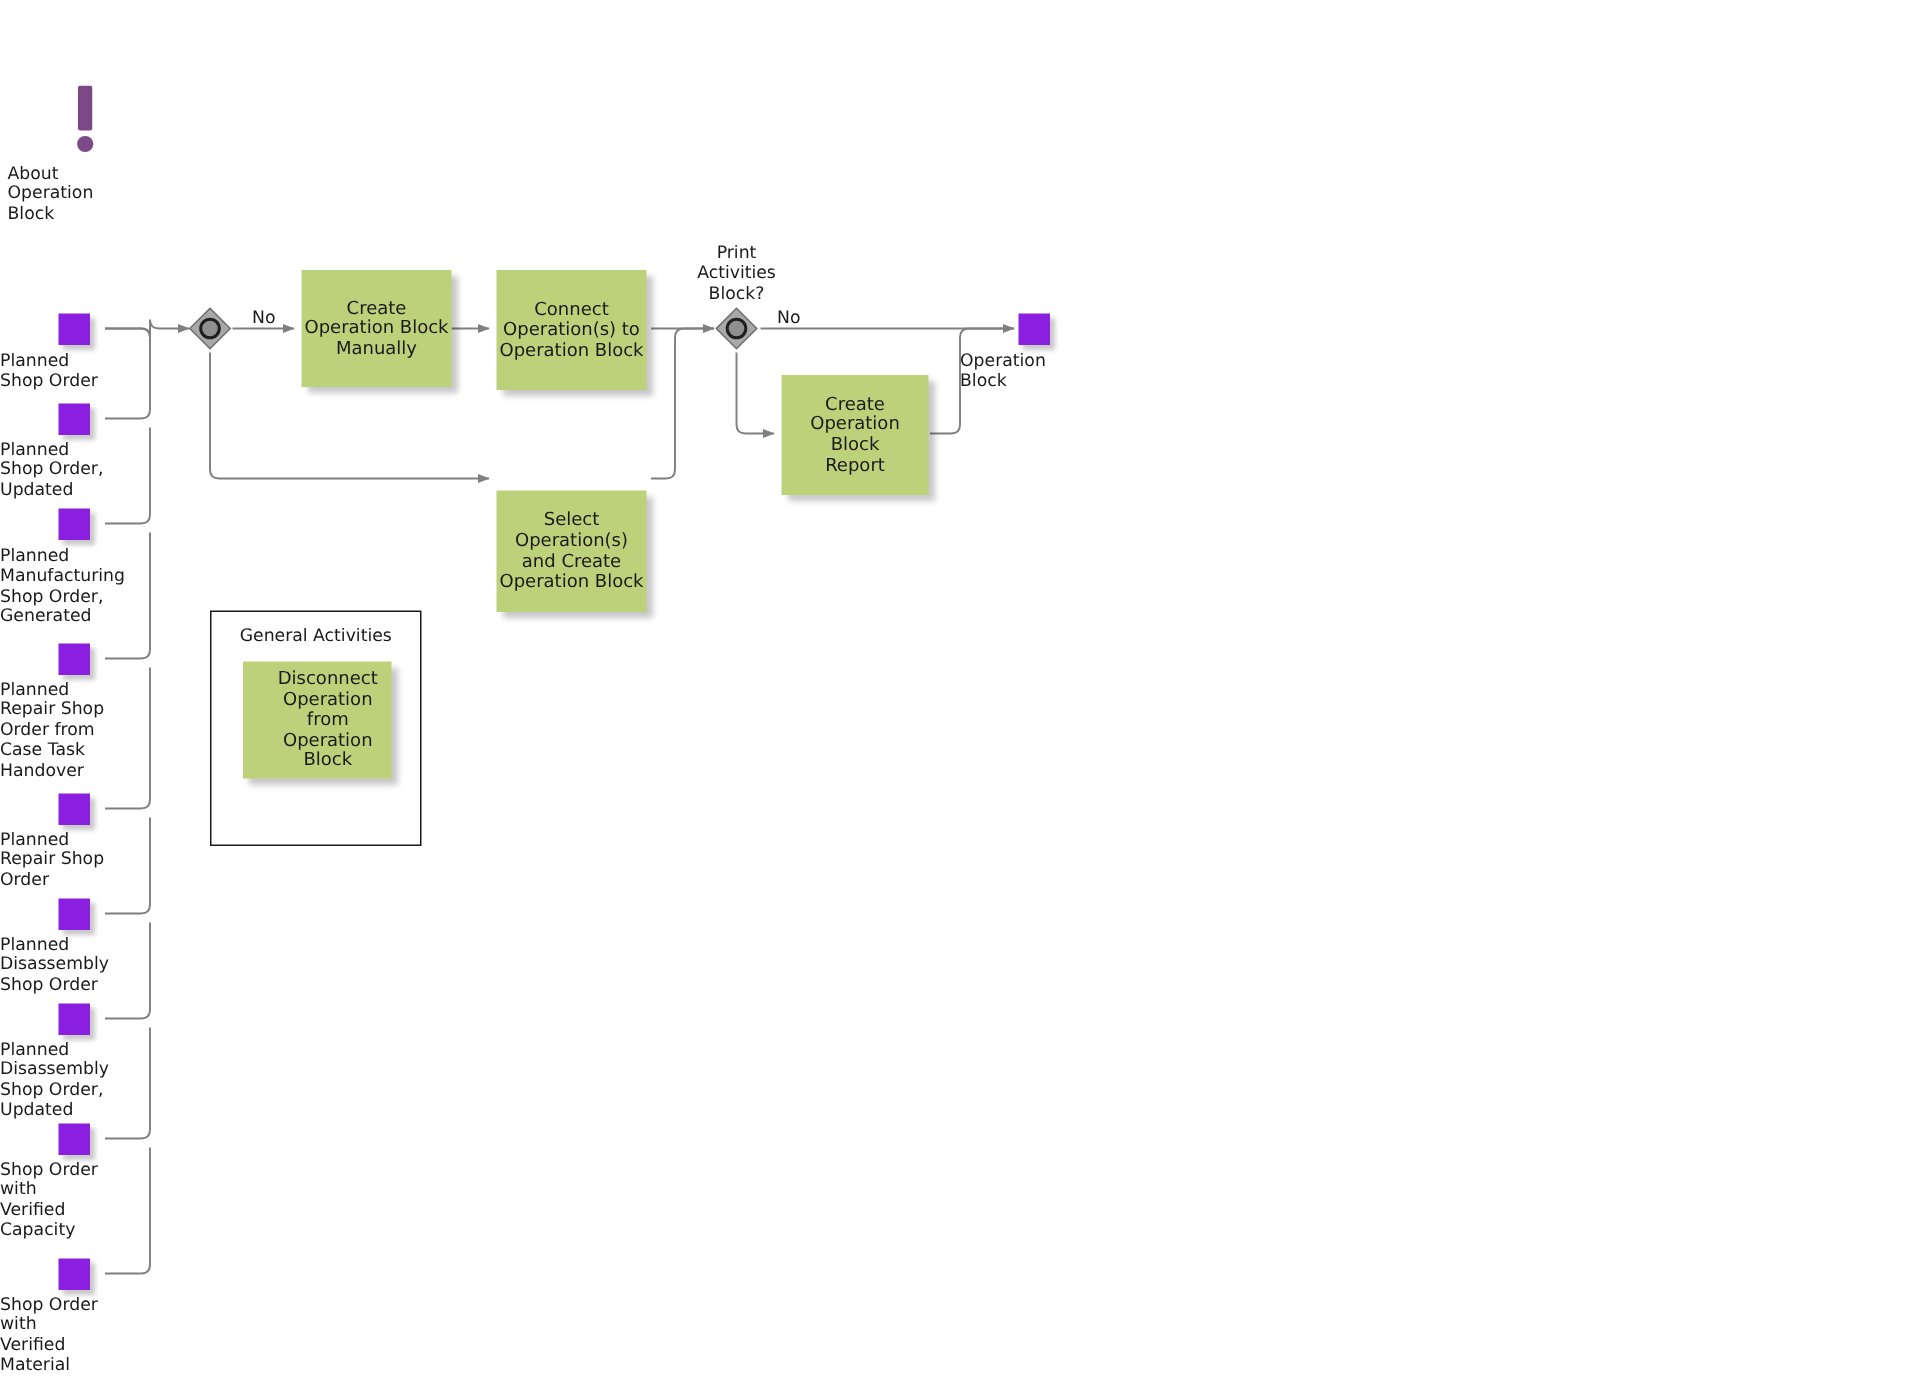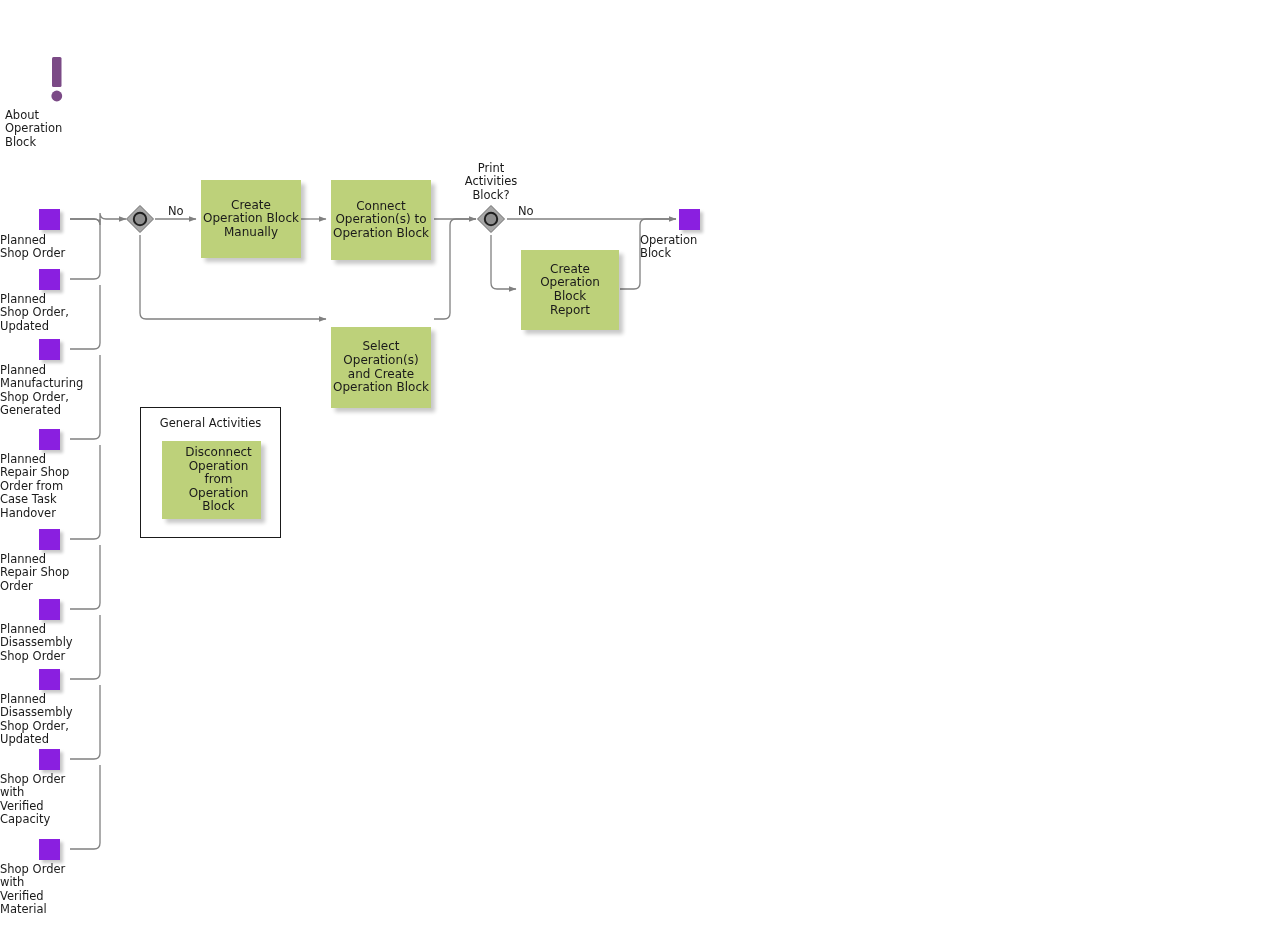--- a/index.html
+++ b/index.html
@@ -267,20 +267,20 @@
 Operation Block</div>
 
   <div class="activity" style="left:521px; top:250px; width:98px; height:80px;">Create
 Operation Block
 Report</div>
 
   <div class="dataobj" style="left:679px; top:209px;"></div>
   <div class="objlabel" style="left:640px; top:234px; width:100px;">Operation
 Block</div>
 
-  <div class="groupbox" style="left:140px; top:407px; width:141px; height:131px;">
+  <div class="groupbox" style="left:140px; top:407px; width:141px; height:157px;">
     <div class="grouptitle">General Activities</div>
     <div class="activity" style="left:21px; top:33px; width:99px; height:78px;padding-left:16px;">Disconnect
 Operation from
 Operation Block</div>
   </div>
 
 </div>
 
 </body></html>

